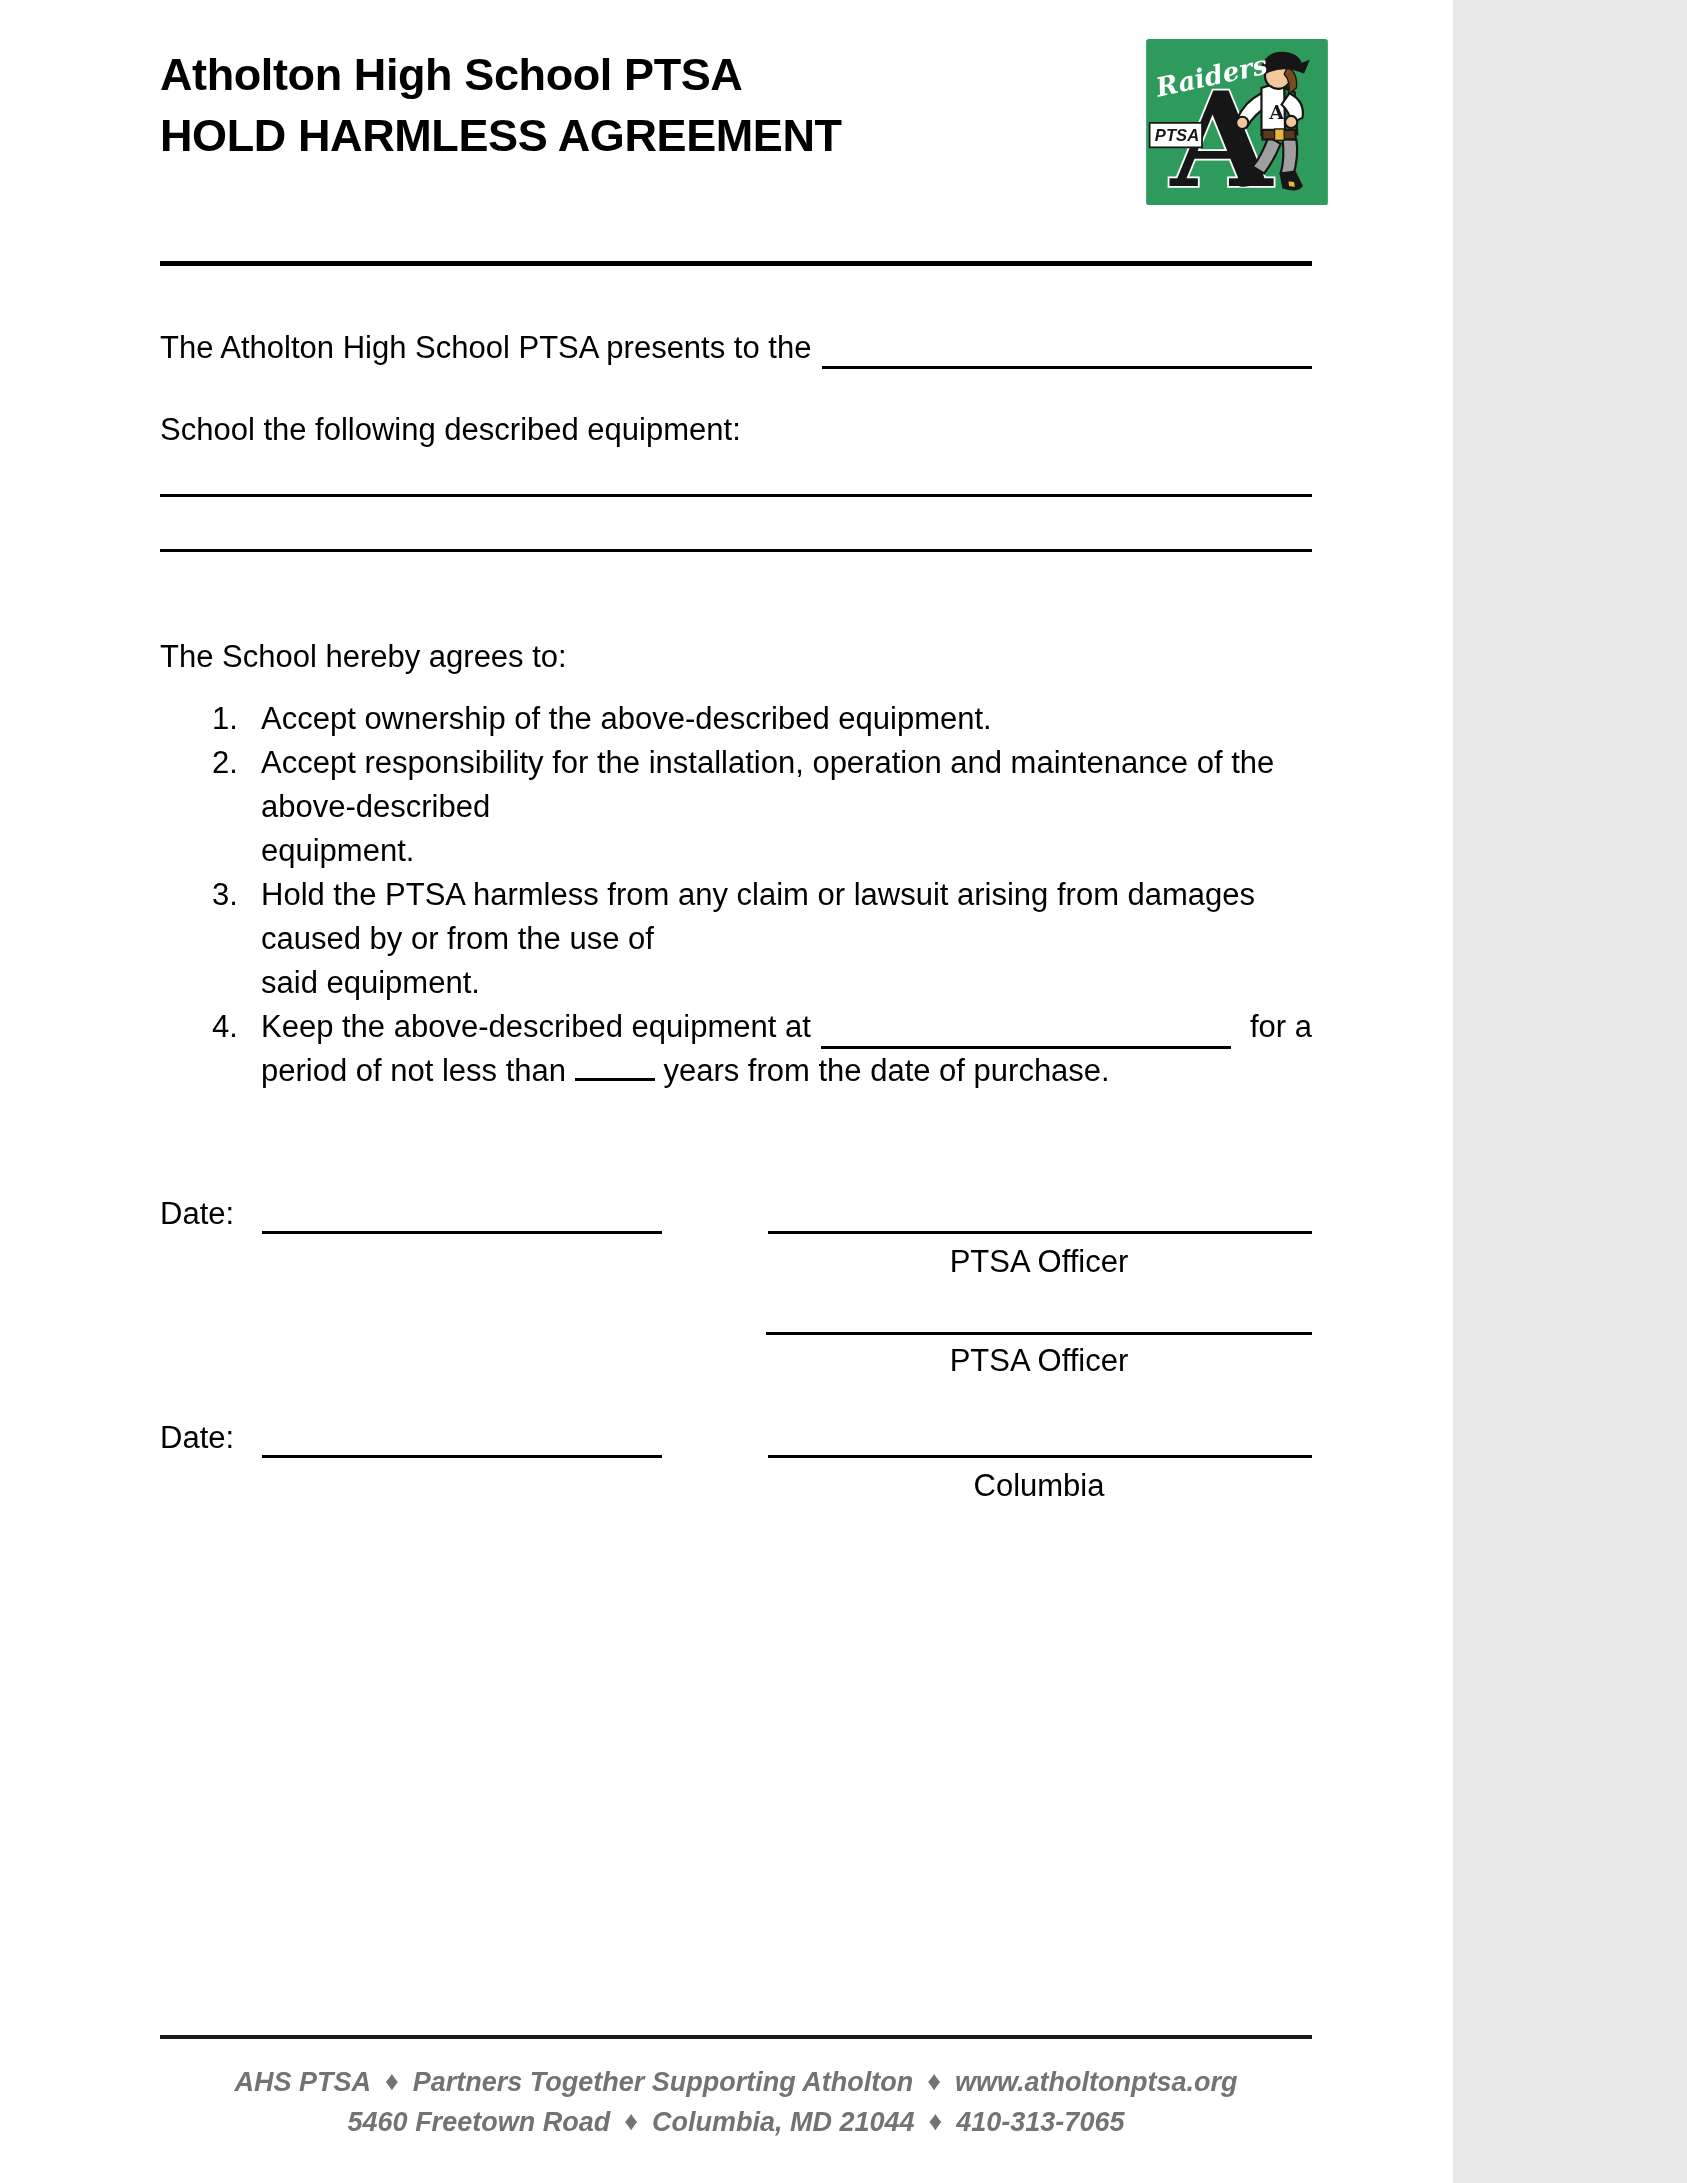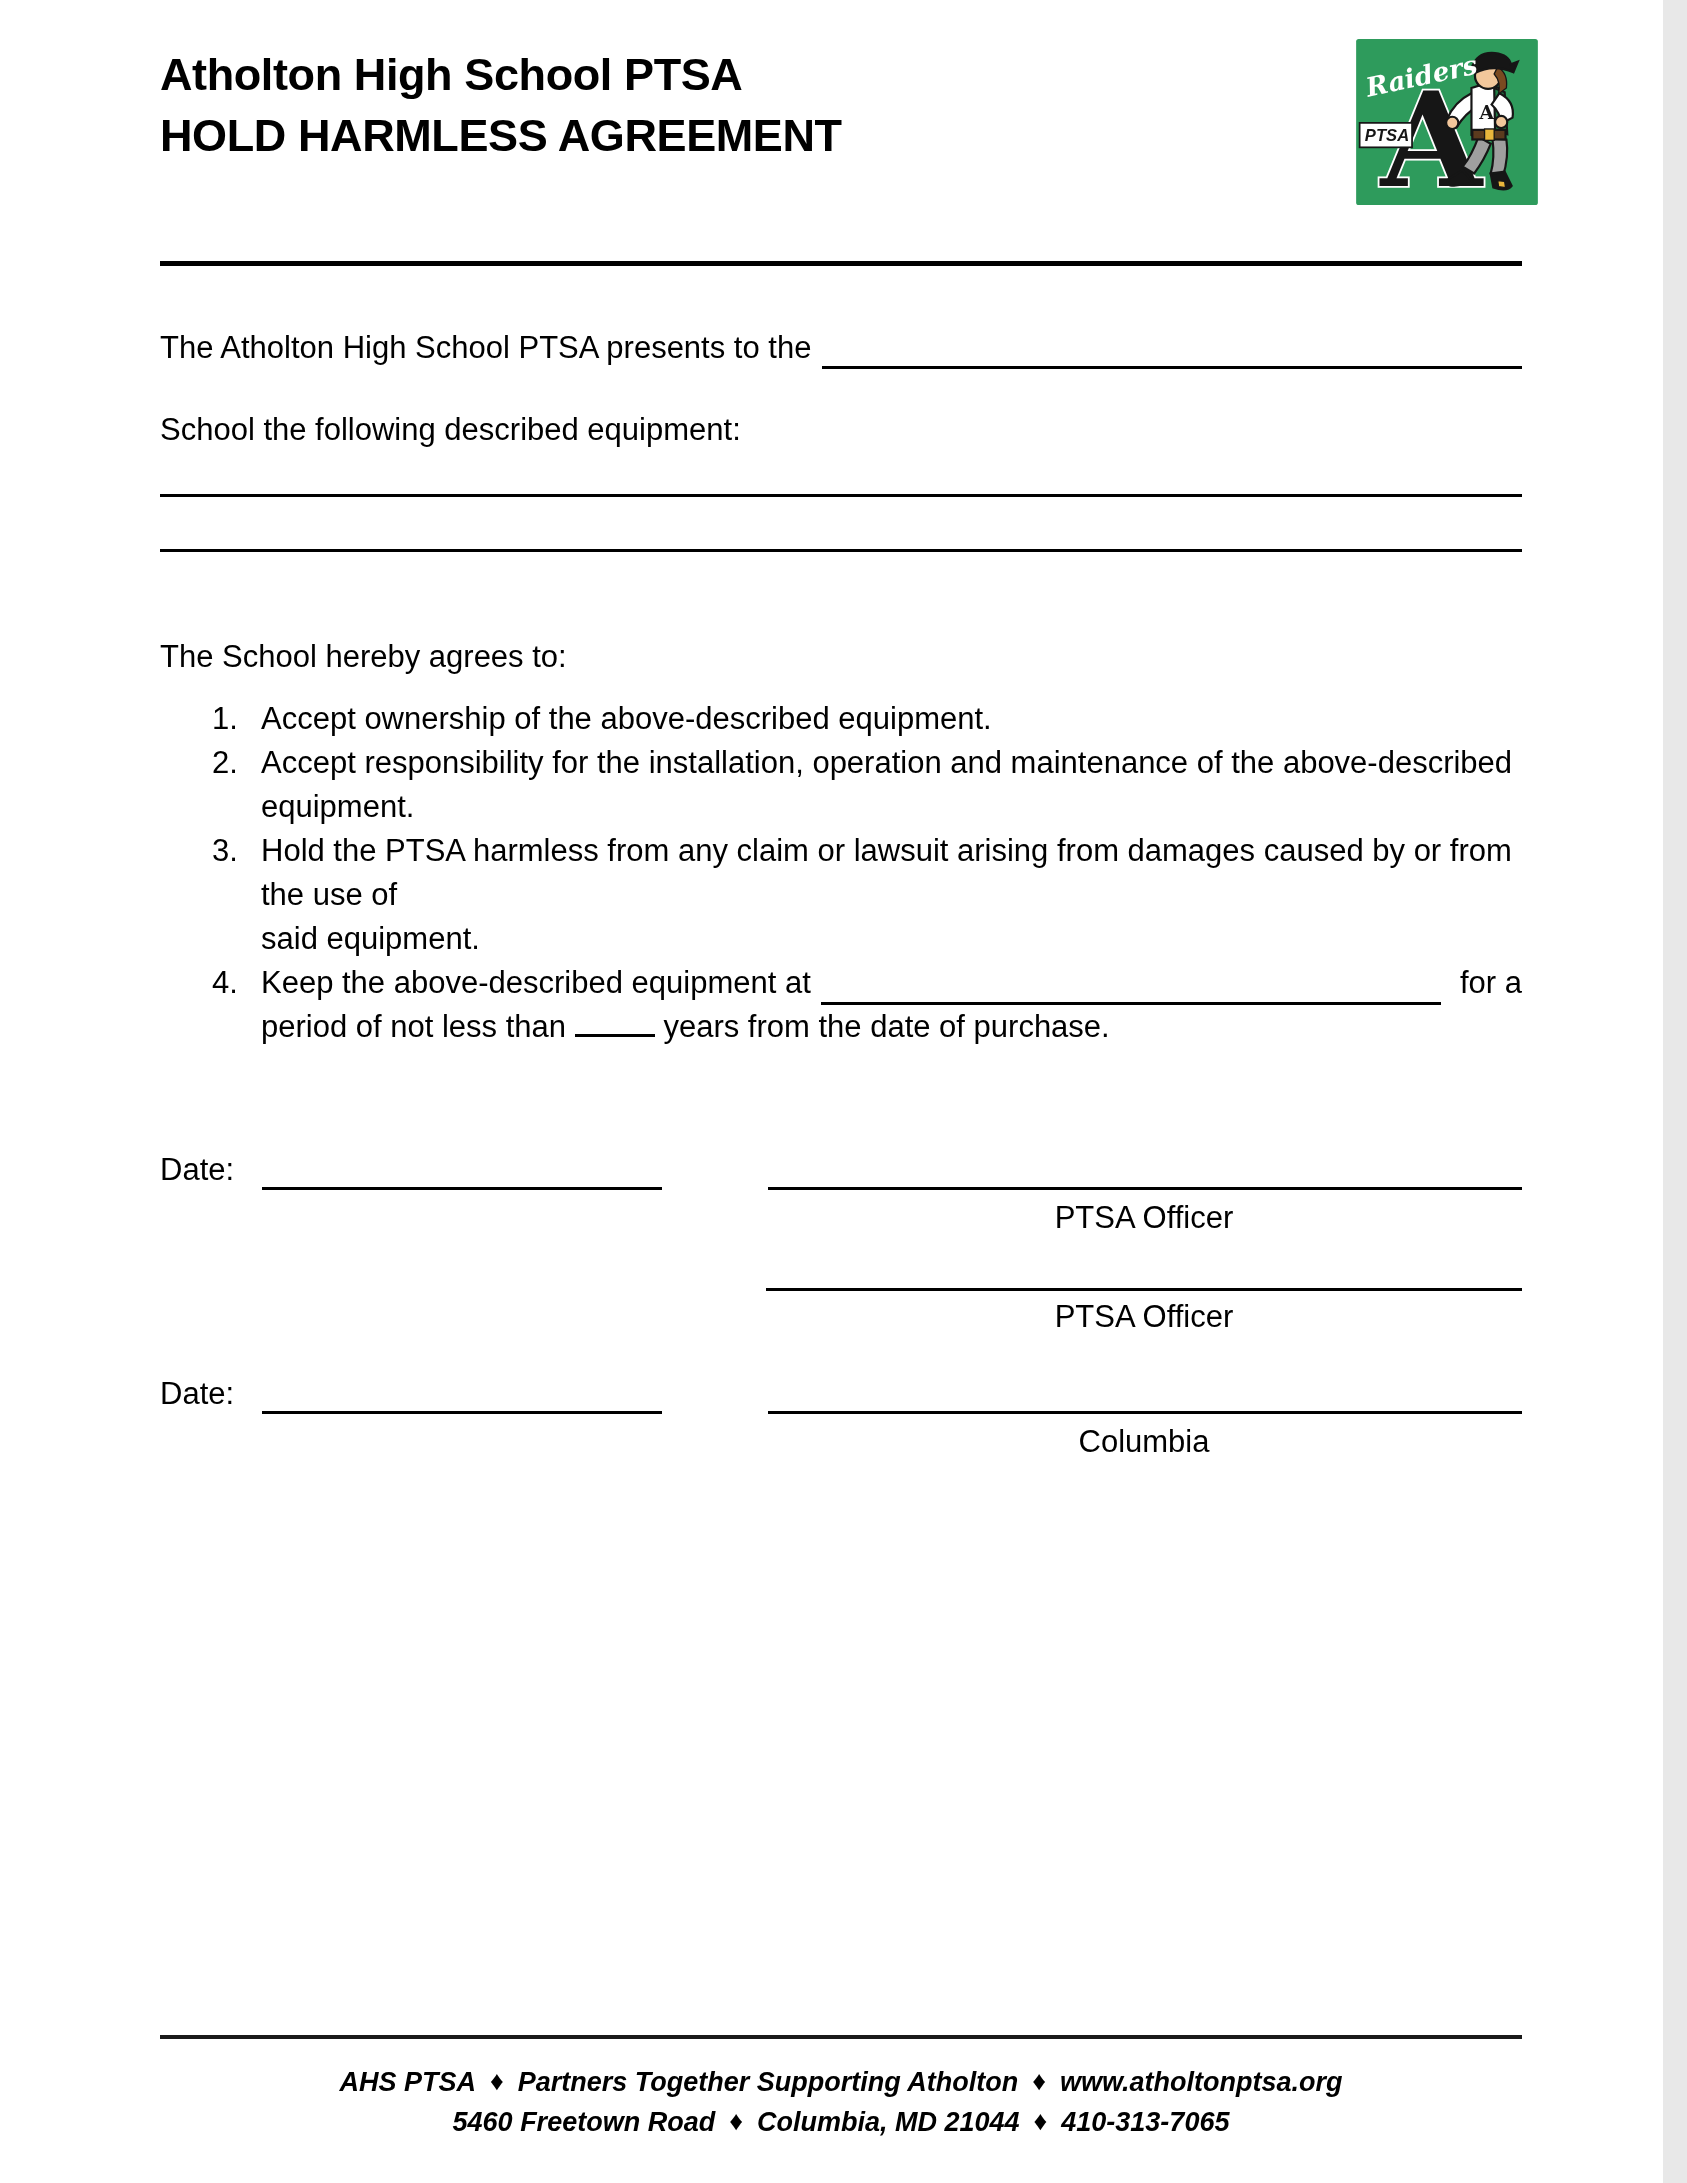--- a/index.html
+++ b/index.html
@@ -1,18 +1,18 @@
 <!DOCTYPE html>
 <html style="font-size:14px"><head>
 <meta charset="utf-8">
 <style>
   html,body { margin:0; padding:0; background:#e8e8e8; }
   .page {
     position:relative;
-    width:1663px; height:2184px;
+    width:1453px; height:2184px;
     background:#ffffff;
     font-family:"Liberation Sans", sans-serif;
     color:#000;
     overflow:hidden;
   }
   .content { position:absolute; left:160px; right:141px; top:0; }
 
   
   .header { display:flex; justify-content:space-between; align-items:flex-start; margin-top:44px; }
   .titles h1 { margin:0; font-size:45px; line-height:61px; font-weight:700; letter-spacing:-0.4px; }
@@ -47,21 +47,21 @@
   .date-label { width:102px; flex:none; }
   .date-line { width:400px; flex:none; border-bottom:3.5px solid #000; height:35px; }
   .sig-gap { width:106px; flex:none; }
   .sig-line { flex:1; border-bottom:3.5px solid #000; height:35px; }
   .sig-label-row { margin-left:606px; text-align:center; margin-top:7px; line-height:38px; }
   .line-only { margin-left:606px; border-bottom:3.5px solid #000; height:0; margin-top:51px; }
   .row-2 { margin-top:40px; }
 
   
   .footer { position:absolute; top:2035px; left:160px; right:141px; border-top:4.4px solid #1a1a1a; }
-  .footer-line { text-align:center; font-size:27px; font-weight:700; font-style:italic; color:#000000; line-height:40px; }
+  .footer-line { text-align:center; font-size:27px; font-weight:700; font-style:italic; color:#737373; line-height:40px; }
   .footer-line.first { margin-top:23px; }
   .sep { display:inline-block; margin:0 14px; transform:translateY(-0.9px); }
 </style>
 </head>
 <body>
 
 <div class="page">
   <div class="content">
 
     <div class="header">

